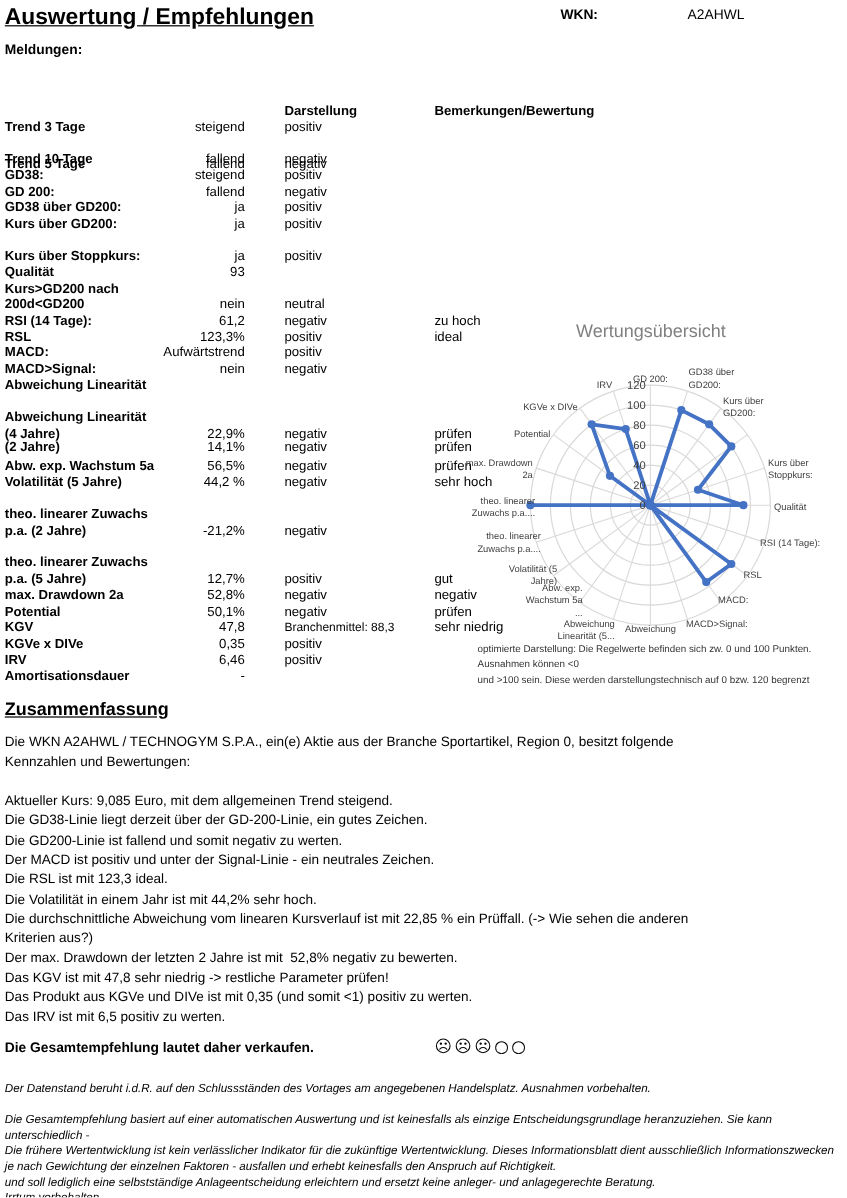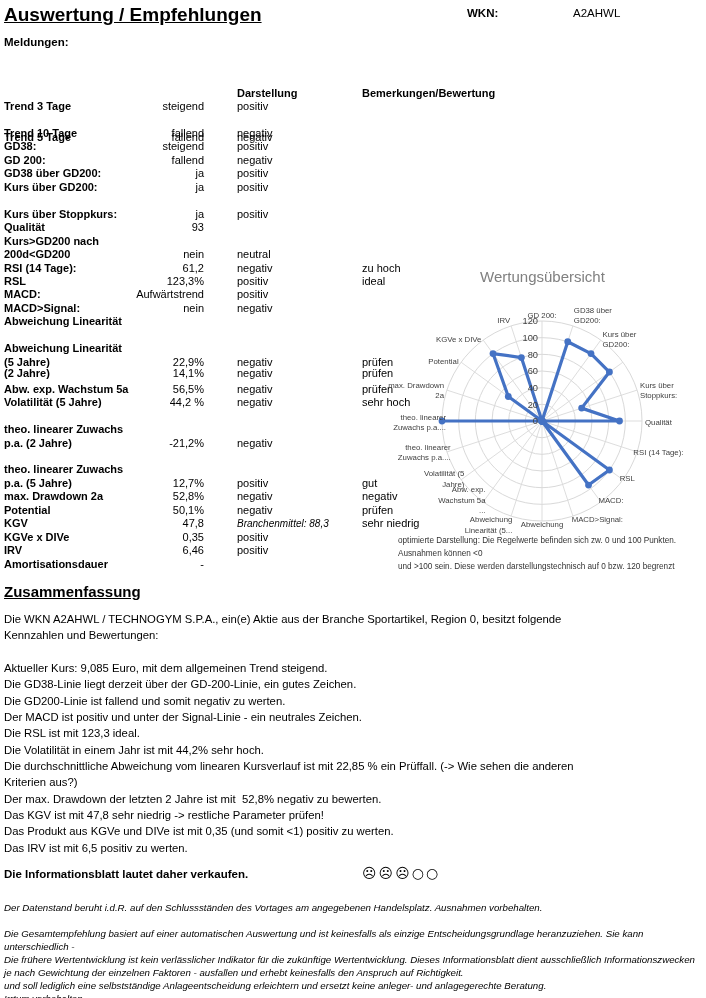--- a/index.html
+++ b/index.html
@@ -11,21 +11,21 @@
   .wkn-value{left:573px;top:7px;font-size:11.5px;}
   .meldungen{left:4px;top:36px;font-size:11.5px;font-weight:bold;}
   .col-head{font-size:11px;font-weight:bold;top:87px;}
   .col-head.c1{left:237px;}
   .col-head.c2{left:362px;}
   .table-rows{position:absolute;left:4px;top:100px;width:702px;height:480px;}
   .t-row{position:absolute;left:0;width:700px;height:13.5px;font-size:11px;line-height:13.5px;}
   .t-label{position:absolute;left:0;font-weight:bold;white-space:nowrap;}
   .t-value{position:absolute;left:55px;width:145px;text-align:right;white-space:nowrap;}
   .t-assess{position:absolute;left:233px;white-space:nowrap;}
-  .t-assess.small{font-size:10px;font-style:italic;}
+  .t-assess.small{font-size:10px;}
   .t-remark{position:absolute;left:358px;white-space:nowrap;}
   .chart-title{left:430px;top:268px;width:225px;text-align:center;font-size:15px;color:#808080;}
   .chart-note{left:398px;top:534px;width:302px;}
   .chart-note-line{font-size:8.2px;line-height:13px;color:#333;}
   .sum-title{left:4px;top:583px;font-size:15px;font-weight:bold;text-decoration:underline;}
   .summary-intro{left:4px;top:611px;width:694px;}
   .summary-body{left:4px;top:660px;width:694px;}
   .sum-line{font-size:11.3px;line-height:16.35px;white-space:pre-wrap;min-height:16.35px;}
   .reco-text{left:4px;top:868px;font-size:11.5px;font-weight:bold;}
   .reco-icons{left:362px;top:865px;font-size:14px;letter-spacing:2px;font-family:"DejaVu Sans",sans-serif;}
@@ -127,21 +127,21 @@
       <div class="t-row" style="top: 247px; margin-top: 20px;">
         <span class="t-label">(2 Jahre)</span>
         <span class="t-value">14,1%</span>
         <span class="t-assess">negativ</span>
         <span class="t-remark">prüfen</span>
       </div>
       <div class="t-row" style="top: 242.28px;">
         <span class="t-label">Abweichung Linearität</span>
       </div>
       <div class="t-row" style="top: 255.74px;">
-        <span class="t-label">(5 Jahre)</span>
+        <span class="t-label">(4 Jahre)</span>
         <span class="t-value">22,9%</span>
         <span class="t-assess">negativ</span>
         <span class="t-remark">prüfen</span>
       </div>
       <div class="t-row" style="top: 269.2px;"></div>
       <div class="t-row" style="top: 282.66px;">
         <span class="t-label">Abw. exp. Wachstum 5a</span>
         <span class="t-value">56,5%</span>
         <span class="t-assess">negativ</span>
         <span class="t-remark">prüfen</span>
@@ -347,21 +347,21 @@
       <div class="sum-line">Die RSL ist mit 123,3 ideal.</div>
       <div class="sum-line">Die Volatilität in einem Jahr ist mit 44,2% sehr hoch.</div>
       <div class="sum-line">Die durchschnittliche Abweichung vom linearen Kursverlauf ist mit 22,85 % ein Prüffall. (-&gt; Wie sehen die anderen</div>
       <div class="sum-line">Kriterien aus?)</div>
       <div class="sum-line">Der max. Drawdown der letzten 2 Jahre ist mit  52,8% negativ zu bewerten.</div>
       <div class="sum-line">Das KGV ist mit 47,8 sehr niedrig -&gt; restliche Parameter prüfen!</div>
       <div class="sum-line">Das Produkt aus KGVe und DIVe ist mit 0,35 (und somit &lt;1) positiv zu werten.</div>
       <div class="sum-line">Das IRV ist mit 6,5 positiv zu werten.</div>
     </div>
 
-  <div class="abs reco-text">Die Informationsblatt lautet daher verkaufen.</div>
+  <div class="abs reco-text">Die Gesamtempfehlung lautet daher verkaufen.</div>
   <div class="abs reco-icons"><span>☹</span><span>☹</span><span>☹</span><span>○</span><span>○</span></div>
 
   <div class="abs disclaimer">
       <div class="foot-line">Der Datenstand beruht i.d.R. auf den Schlussständen des Vortages am angegebenen Handelsplatz. Ausnahmen vorbehalten.</div>
       <div class="foot-line"></div>
       <div class="foot-line">Die Gesamtempfehlung basiert auf einer automatischen Auswertung und ist keinesfalls als einzige Entscheidungsgrundlage heranzuziehen. Sie kann unterschiedlich -</div>
       <div class="foot-line">Die frühere Wertentwicklung ist kein verlässlicher Indikator für die zukünftige Wertentwicklung. Dieses Informationsblatt dient ausschließlich Informationszwecken</div>
       <div class="foot-line">je nach Gewichtung der einzelnen Faktoren - ausfallen und erhebt keinesfalls den Anspruch auf Richtigkeit.</div>
       <div class="foot-line">und soll lediglich eine selbstständige Anlageentscheidung erleichtern und ersetzt keine anleger- und anlagegerechte Beratung.</div>
       <div class="foot-line">Irrtum vorbehalten</div>

